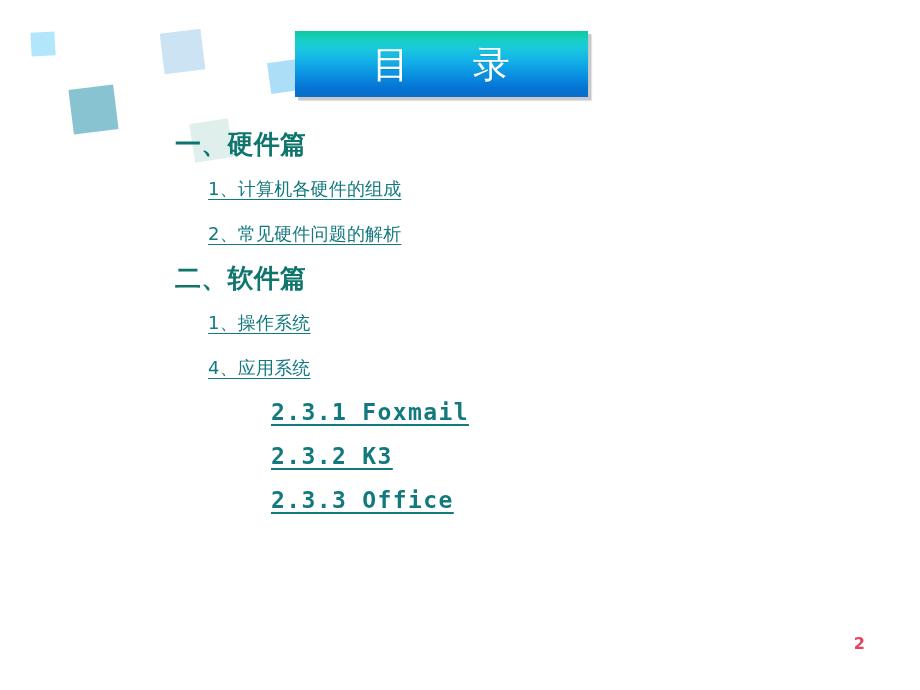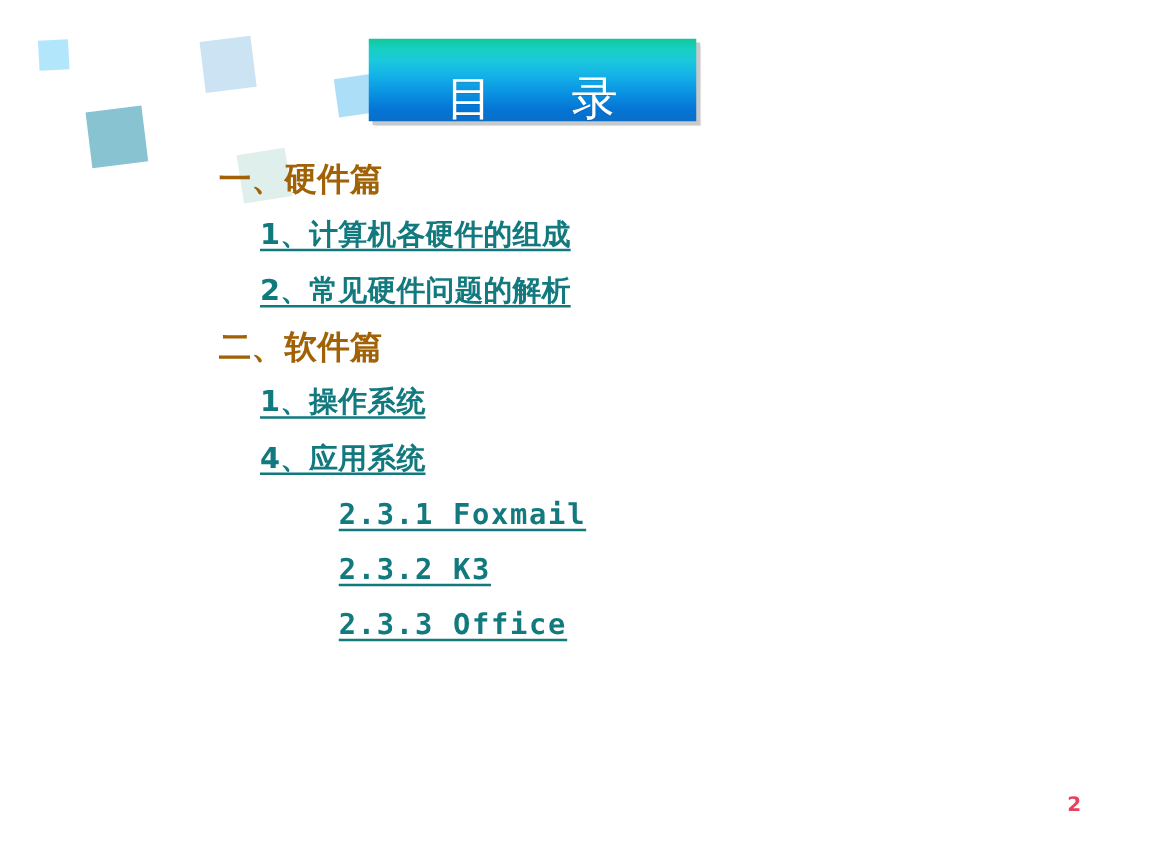--- a/index.html
+++ b/index.html
@@ -33,33 +33,33 @@
   .deco-4 { left: 71px;  top: 87px;  width: 45px; height: 45px;
             background: #88c3d2; transform: rotate(-7deg); }
   .deco-5 { left: 192px; top: 121px; width: 39px; height: 39px;
             background: #dff0ec; transform: rotate(-9deg); }
 
   
   #title-banner {
     position: absolute;
     left: 295px;
     top: 31px;
-    width: 262px;
+    width: 293px;
     height: 66px;
     background: linear-gradient(to bottom,
                 #0fc89c 0%,
                 #17cfc0 12%,
                 #1bc9dc 26%,
                 #14b2e8 44%,
                 #0a92e2 66%,
                 #0574d4 86%,
                 #0a6ec8 100%);
     box-shadow: 3px 3px 0 0 #c9c9c9, 4px 4px 1px 0 #e2e2e2;
     display: flex;
-    align-items: flex-end;
+    align-items: center;
     justify-content: center;
   }
   #title-banner .title-text {
     color: #ffffff;
     font-family: "DejaVu Serif", "Liberation Serif", serif;
     font-size: 37px;
     line-height: 1;
     letter-spacing: 0.02em;
     white-space: pre;
     text-shadow: 0 1px 1px rgba(0,0,0,0.10);
@@ -80,38 +80,38 @@
     display: inline-block;
   }
 
   
   .lvl1 {
     padding-left: 175px;
     height: 44px;
     line-height: 44px;
   }
   .lvl1 .txt {
-    color: #a16207;
+    color: #0f766e;
     font-family: "DejaVu Sans", "Liberation Sans", sans-serif;
     font-weight: bold;
     font-size: 26px;
     letter-spacing: 0.01em;
   }
 
   
   .lvl2 {
     padding-left: 208px;
     height: 45px;
     line-height: 45px;
   }
   .lvl2 .txt {
     color: #12797e;
     font-family: "DejaVu Sans", "Liberation Sans", sans-serif;
-    font-weight: bold;
-    font-size: 23px;
+    font-weight: normal;
+    font-size: 18px;
     text-decoration: underline;
     text-underline-offset: 4px;
     letter-spacing: 0.01em;
   }
 
   
   .lvl3 {
     padding-left: 271px;
     height: 44px;
     line-height: 44px;

